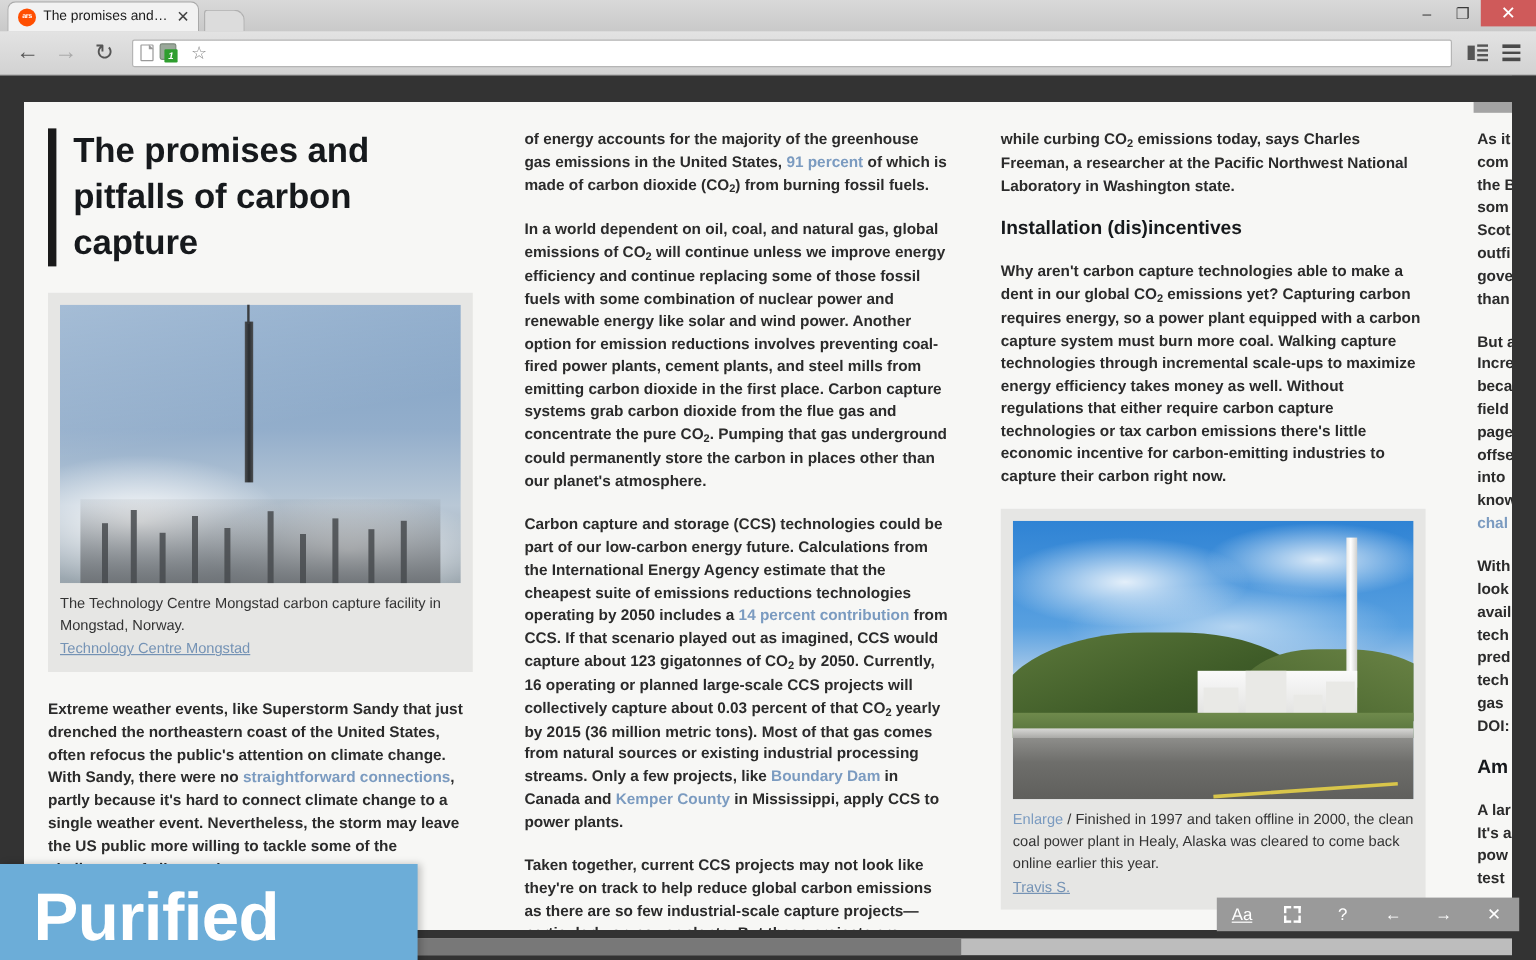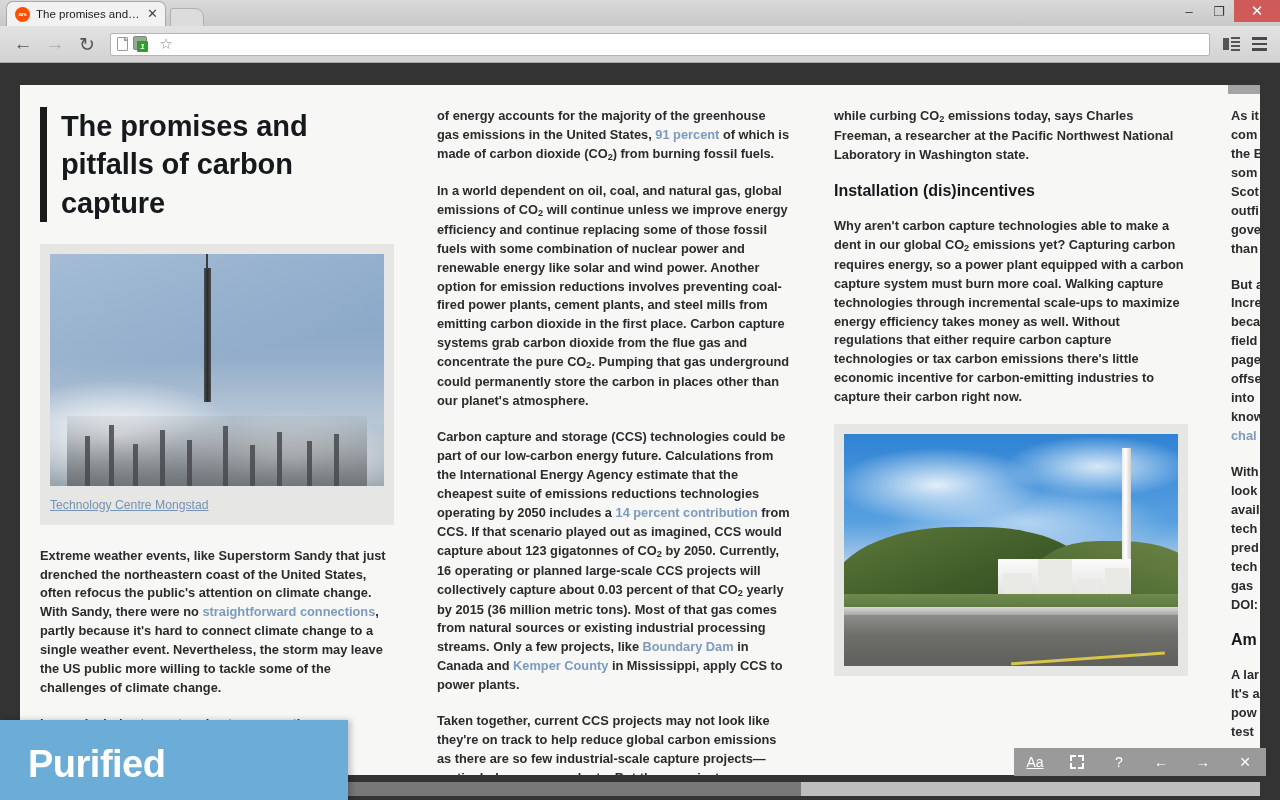--- a/index.html
+++ b/index.html
@@ -265,21 +265,21 @@
   .purified-overlay {
     position: absolute; left: 0; top: 657px;
     width: 348px; height: 88px;
     background: #6cadd8;
     display: flex; align-items: center;
     padding-left: 28px;
     z-index: 40;
     box-shadow: 3px 0 6px rgba(0,0,0,0.22);
   }
   .purified-text {
-    color: #ffffff; font-size: 38px; font-weight: bold;
+    color: #ffffff; font-size: 56px; font-weight: bold;
     letter-spacing: -0.5px; line-height: 1;
   }
 
   
   .reader-toolbar {
     position: absolute; right: 14px; bottom: 24px;
     height: 28px; background: #9a9a9a;
     display: flex; align-items: center;
     z-index: 45;
   }
@@ -395,20 +395,21 @@
                 <i style="left:40%;height:66%"></i>
                   <i style="left:52%;height:86%"></i>
                 <i style="left:61%;height:58%"></i>
                   <i style="left:70%;height:78%"></i>
                 <i style="left:80%;height:64%"></i>
                   <i style="left:89%;height:74%"></i>
               </div>
             </div>
           </div>
           <div class="fig-caption">
+            <span>The Technology Centre Mongstad carbon capture facility in Mongstad, Norway.</span>
             <a class="fig-credit" href="#">Technology Centre Mongstad</a>
           </div>
         </div>
 
         <p class="body">
           <span>Extreme weather events, like Superstorm Sandy that just drenched the northeastern coast of the United States, often refocus the public's attention on climate change. With Sandy, there were no </span><a class="inline" href="#">straightforward connections</a><span>, partly because it's hard to connect climate change to a single weather event. Nevertheless, the storm may leave the US public more willing to tackle some of the challenges of climate change.</span>
         </p>
 
         <p class="body">ions. n includes to capture heat consumption</p>
       </div>
@@ -439,20 +440,26 @@
                 <i style="left:4%;width:22%;height:70%"></i>
                 <i style="left:30%;width:26%;height:100%"></i>
                 <i style="left:60%;width:18%;height:58%"></i>
                 <i style="left:80%;width:18%;height:82%"></i>
               </div>
               <div class="grass"></div>
               <div class="guardrail"></div>
               <div class="road"></div>
             </div>
           </div>
+          <div class="fig-caption">
+            <a class="inline" href="#">Enlarge</a>
+            <span>/</span>
+            <span>Finished in 1997 and taken offline in 2000, the clean coal power plant in Healy, Alaska was cleared to come back online earlier this year.</span>
+            <a class="fig-credit" href="#">Travis S.</a>
+          </div>
         </div>
       </div>
 
       <div class="col">
         <p class="body">
           <span>As it</span><br>
           <span>com</span><br>
           <span>the B</span><br>
           <span>som</span><br>
           <span>Scot</span><br>

